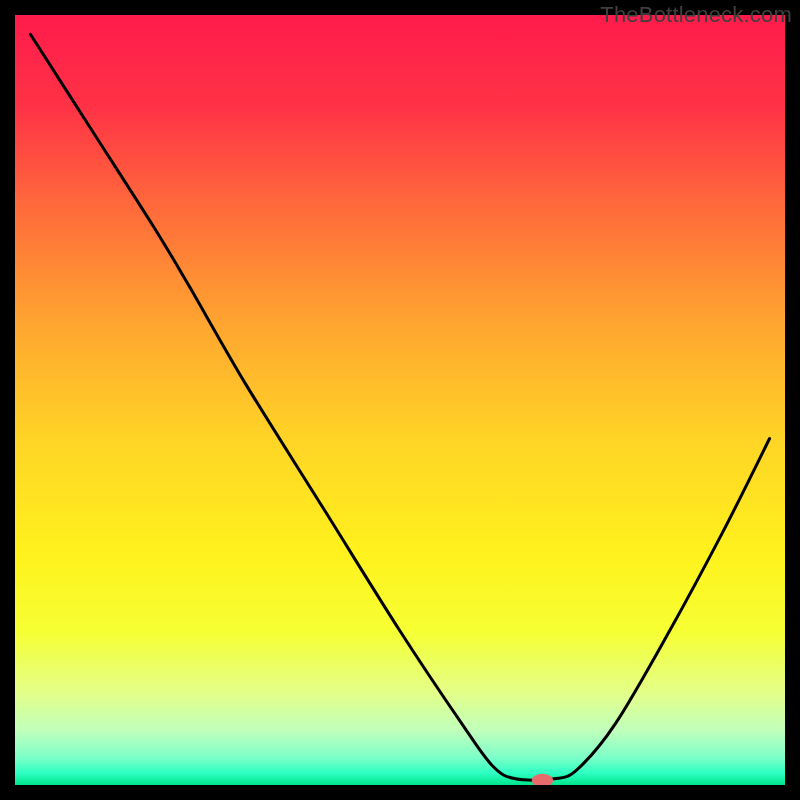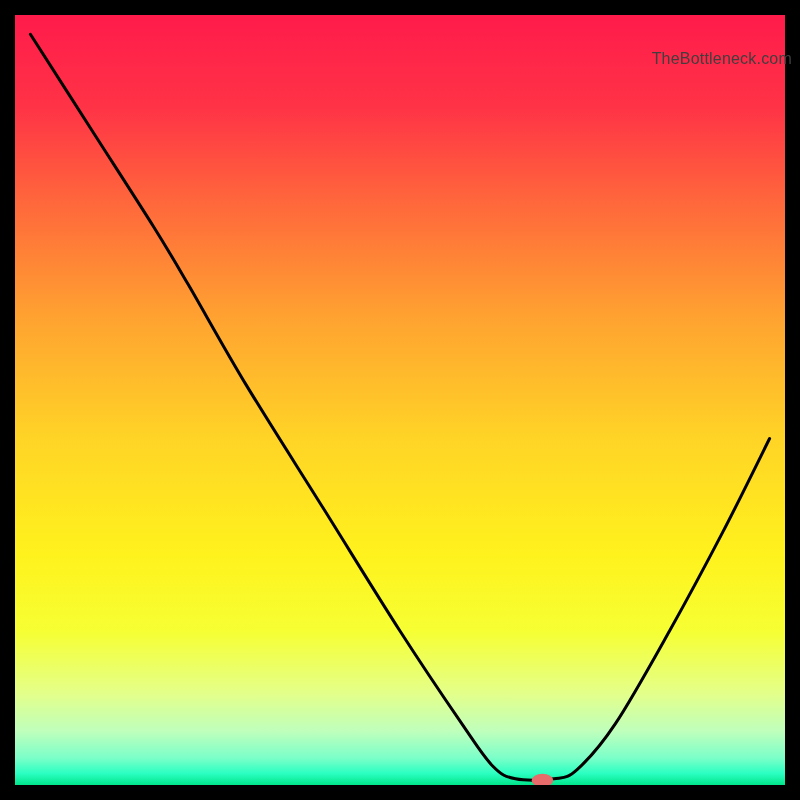--- a/index.html
+++ b/index.html
@@ -13,25 +13,24 @@
   .chart-container {
     position: relative;
     width: 800px;
     height: 800px;
   }
   .watermark {
     position: absolute;
     top: 2px;
     right: 8px;
     font-family: Arial, Helvetica, sans-serif;
-    font-size: 16px;
+    font-size: 22px;
     color: #3f3f3f;
     z-index: 10;
     letter-spacing: 0.2px;
-    margin-top: 48px;
   }
   svg.chart {
     position: absolute;
     left: 0;
     top: 0;
   }
 </style>
 </head>
 <body>
 

